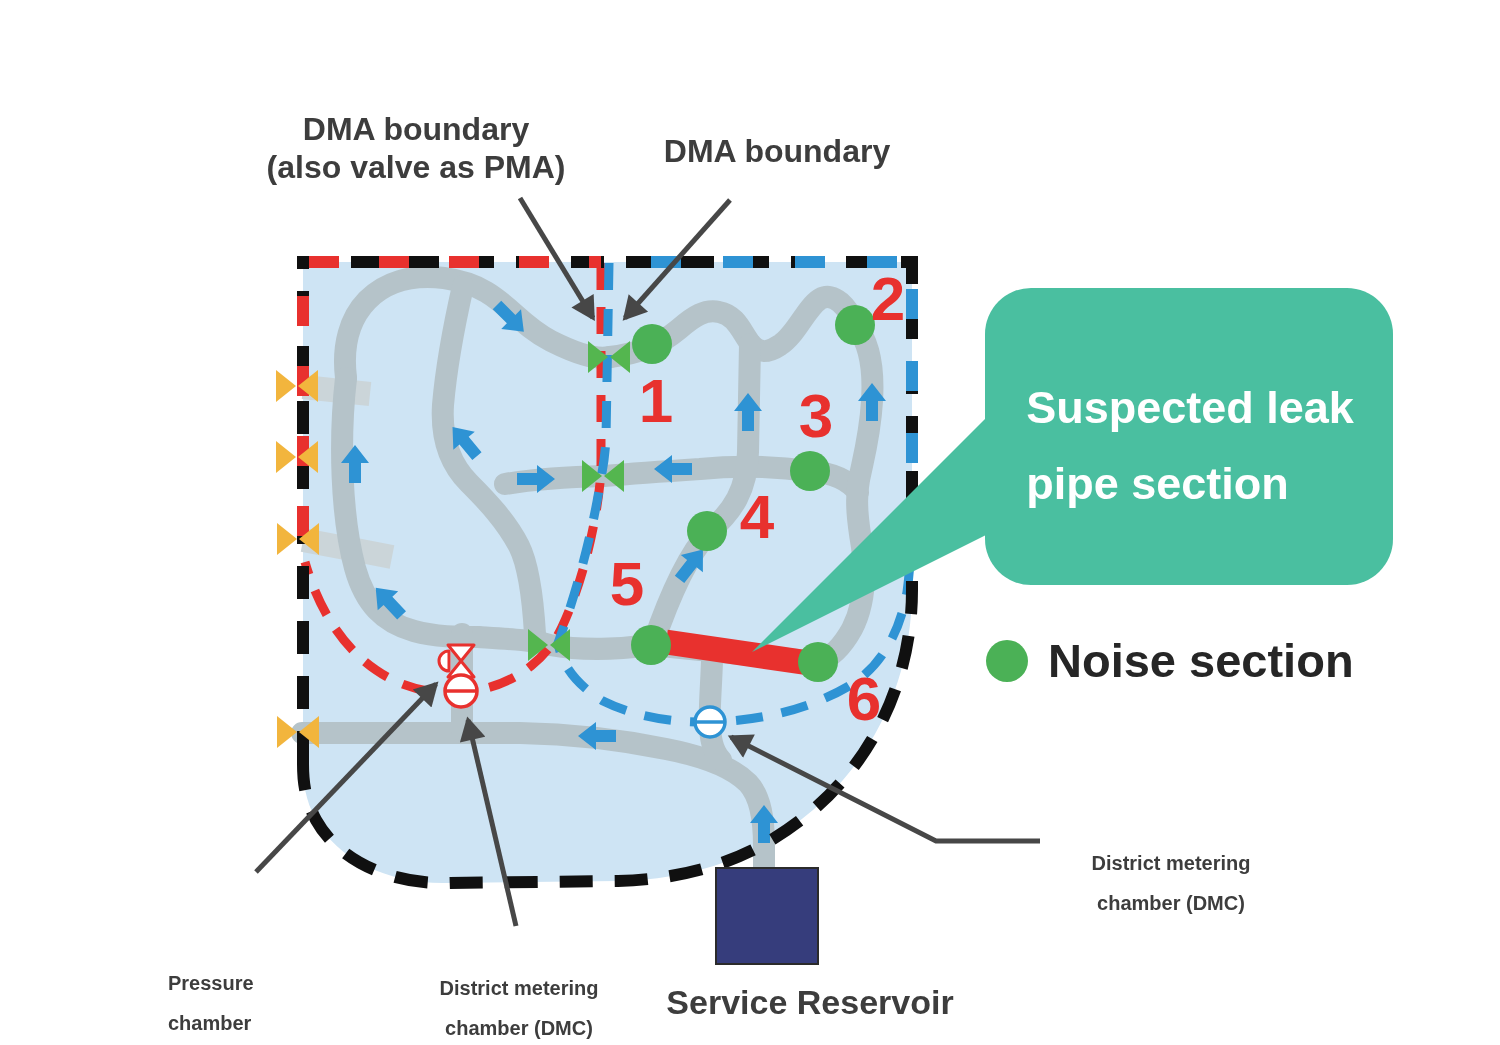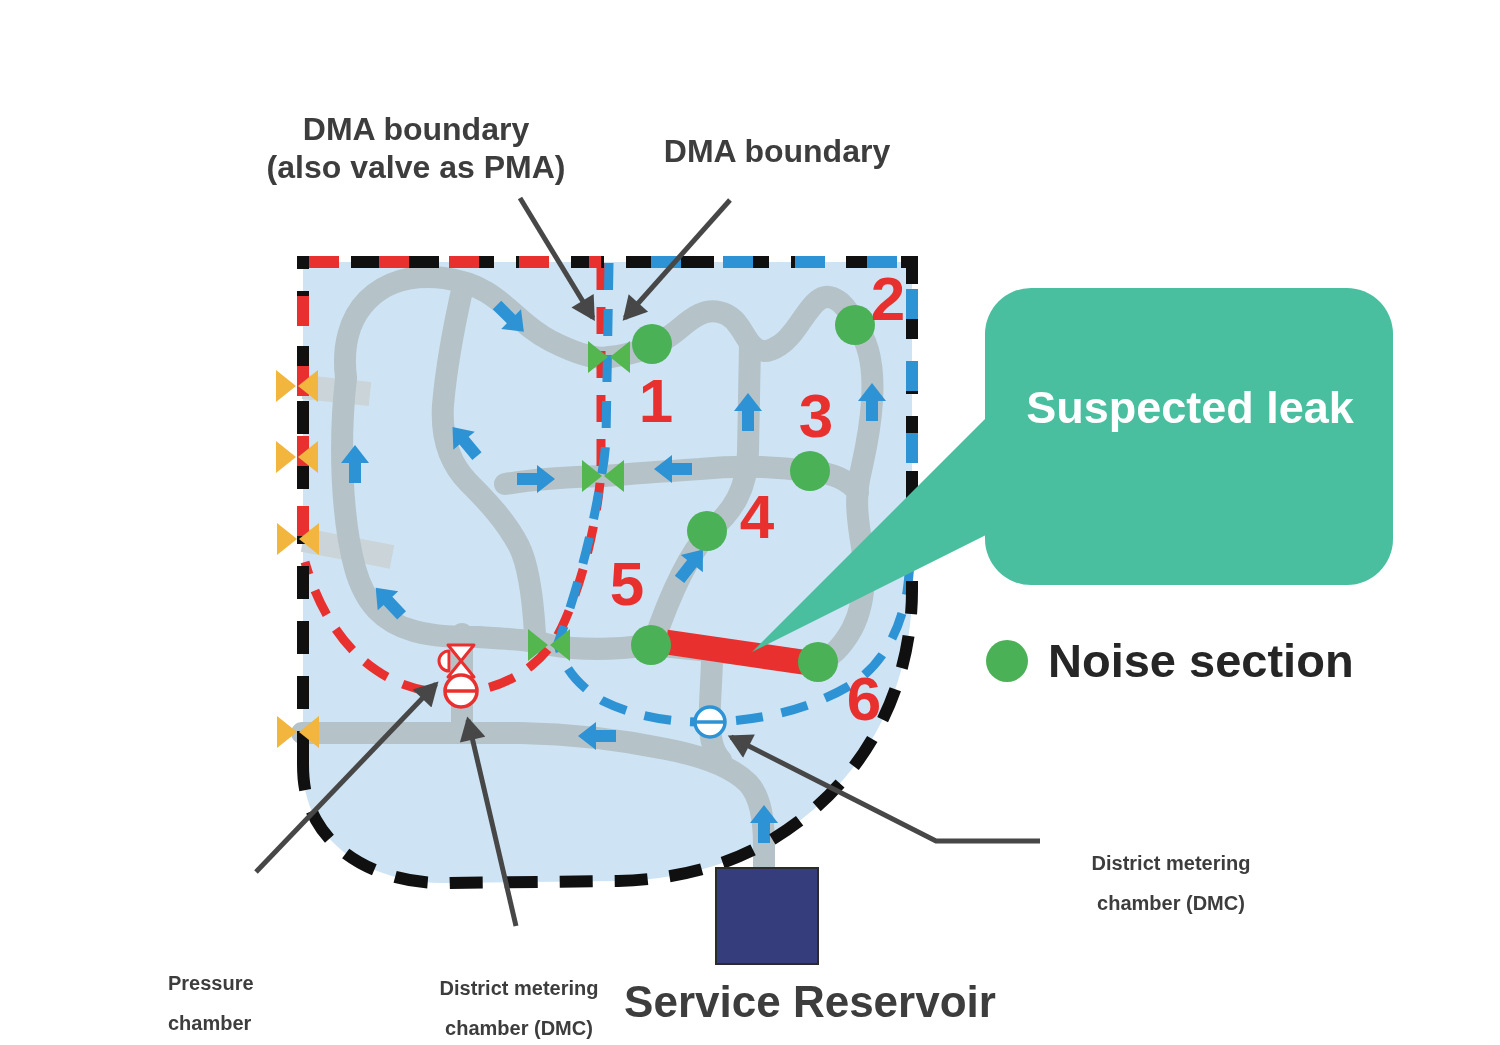--- a/index.html
+++ b/index.html
@@ -7,21 +7,21 @@
          font-family:Liberation Sans, sans-serif;border-radius:32px;}
   #net{position:absolute;left:0;top:0;}
   .lbl{position:absolute;color:#3d3d3d;font-weight:bold;font-size:32px;line-height:38px;white-space:nowrap;}
   .center{transform:translateX(-50%);text-align:center;}
   .num{position:absolute;transform:translateX(-50%);color:#e8312e;font-weight:bold;
        font-size:62px;line-height:62px;}
   .callout-text{position:absolute;transform:translateX(-50%);color:#ffffff;
        font-weight:bold;font-size:45px;line-height:76px;white-space:nowrap;}
   .legend-label{position:absolute;color:#262626;font-weight:bold;font-size:47px;line-height:50px;white-space:nowrap;}
   .small{font-size:20px;line-height:40px;margin-top:40px;}
-  .mid{font-size:44px;line-height:40px;}
+  .mid{font-size:34px;line-height:40px;}
 </style>
 </head>
 <body>
 
 <div id="stage">
 
 <svg id="net" width="1500" height="1045" viewBox="0 0 1500 1045">
   <defs>
     <marker id="ah" markerUnits="userSpaceOnUse" markerWidth="26" markerHeight="26" viewBox="0 0 20 22" refX="17" refY="11" orient="auto">
       <path d="M0,0 L20,11 L0,22 Z" fill="#474747"></path>
@@ -152,20 +152,21 @@
   <div>District metering</div>
   <div>chamber (DMC)</div>
 </div>
 
 <div class="lbl mid center" style="left:810px;top:982px">Service Reservoir</div>
 
 <div class="legend-label" style="left:1048px;top:636px">Noise section</div>
 
 <div class="callout-text" style="left:1190px;top:370px">
   <div>Suspected leak</div>
+  <div>pipe section</div>
 </div>
 
 <div class="num" style="left:656px;top:370px">1</div>
 <div class="num" style="left:888px;top:268px">2</div>
 <div class="num" style="left:816px;top:385px">3</div>
 <div class="num" style="left:757px;top:486px">4</div>
 <div class="num" style="left:627px;top:553px">5</div>
 <div class="num" style="left:864px;top:668px">6</div>
 
 </div>

